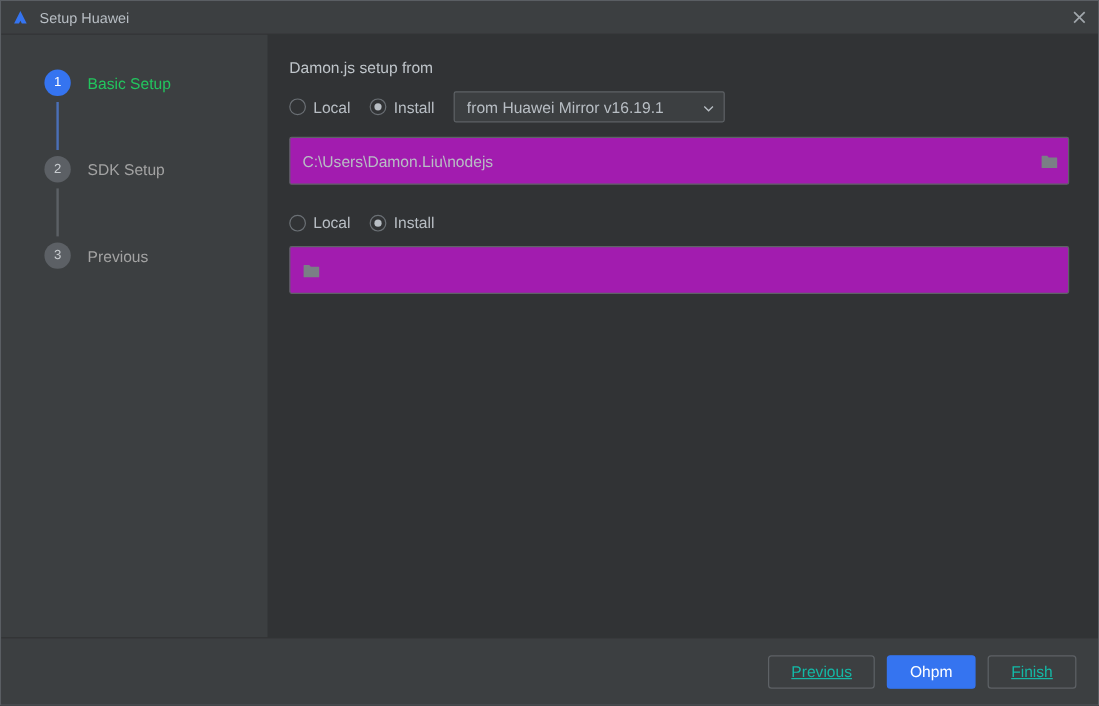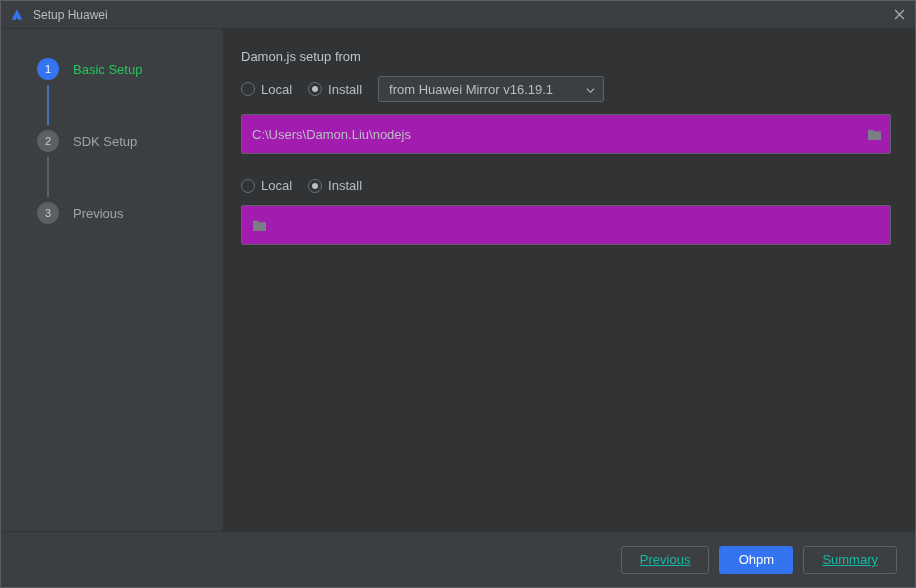--- a/index.html
+++ b/index.html
@@ -123,15 +123,15 @@
             </svg>
         </span>
       </div>
 
     </div>
   </div>
 
   <div class="footer">
     <button class="btn disabled">Previous</button>
     <button class="btn primary">Ohpm</button>
-    <button class="btn disabled">Summary</button>
+    <button class="btn disabled">Finish</button>
   </div>
 </div>
 
 </body></html>

